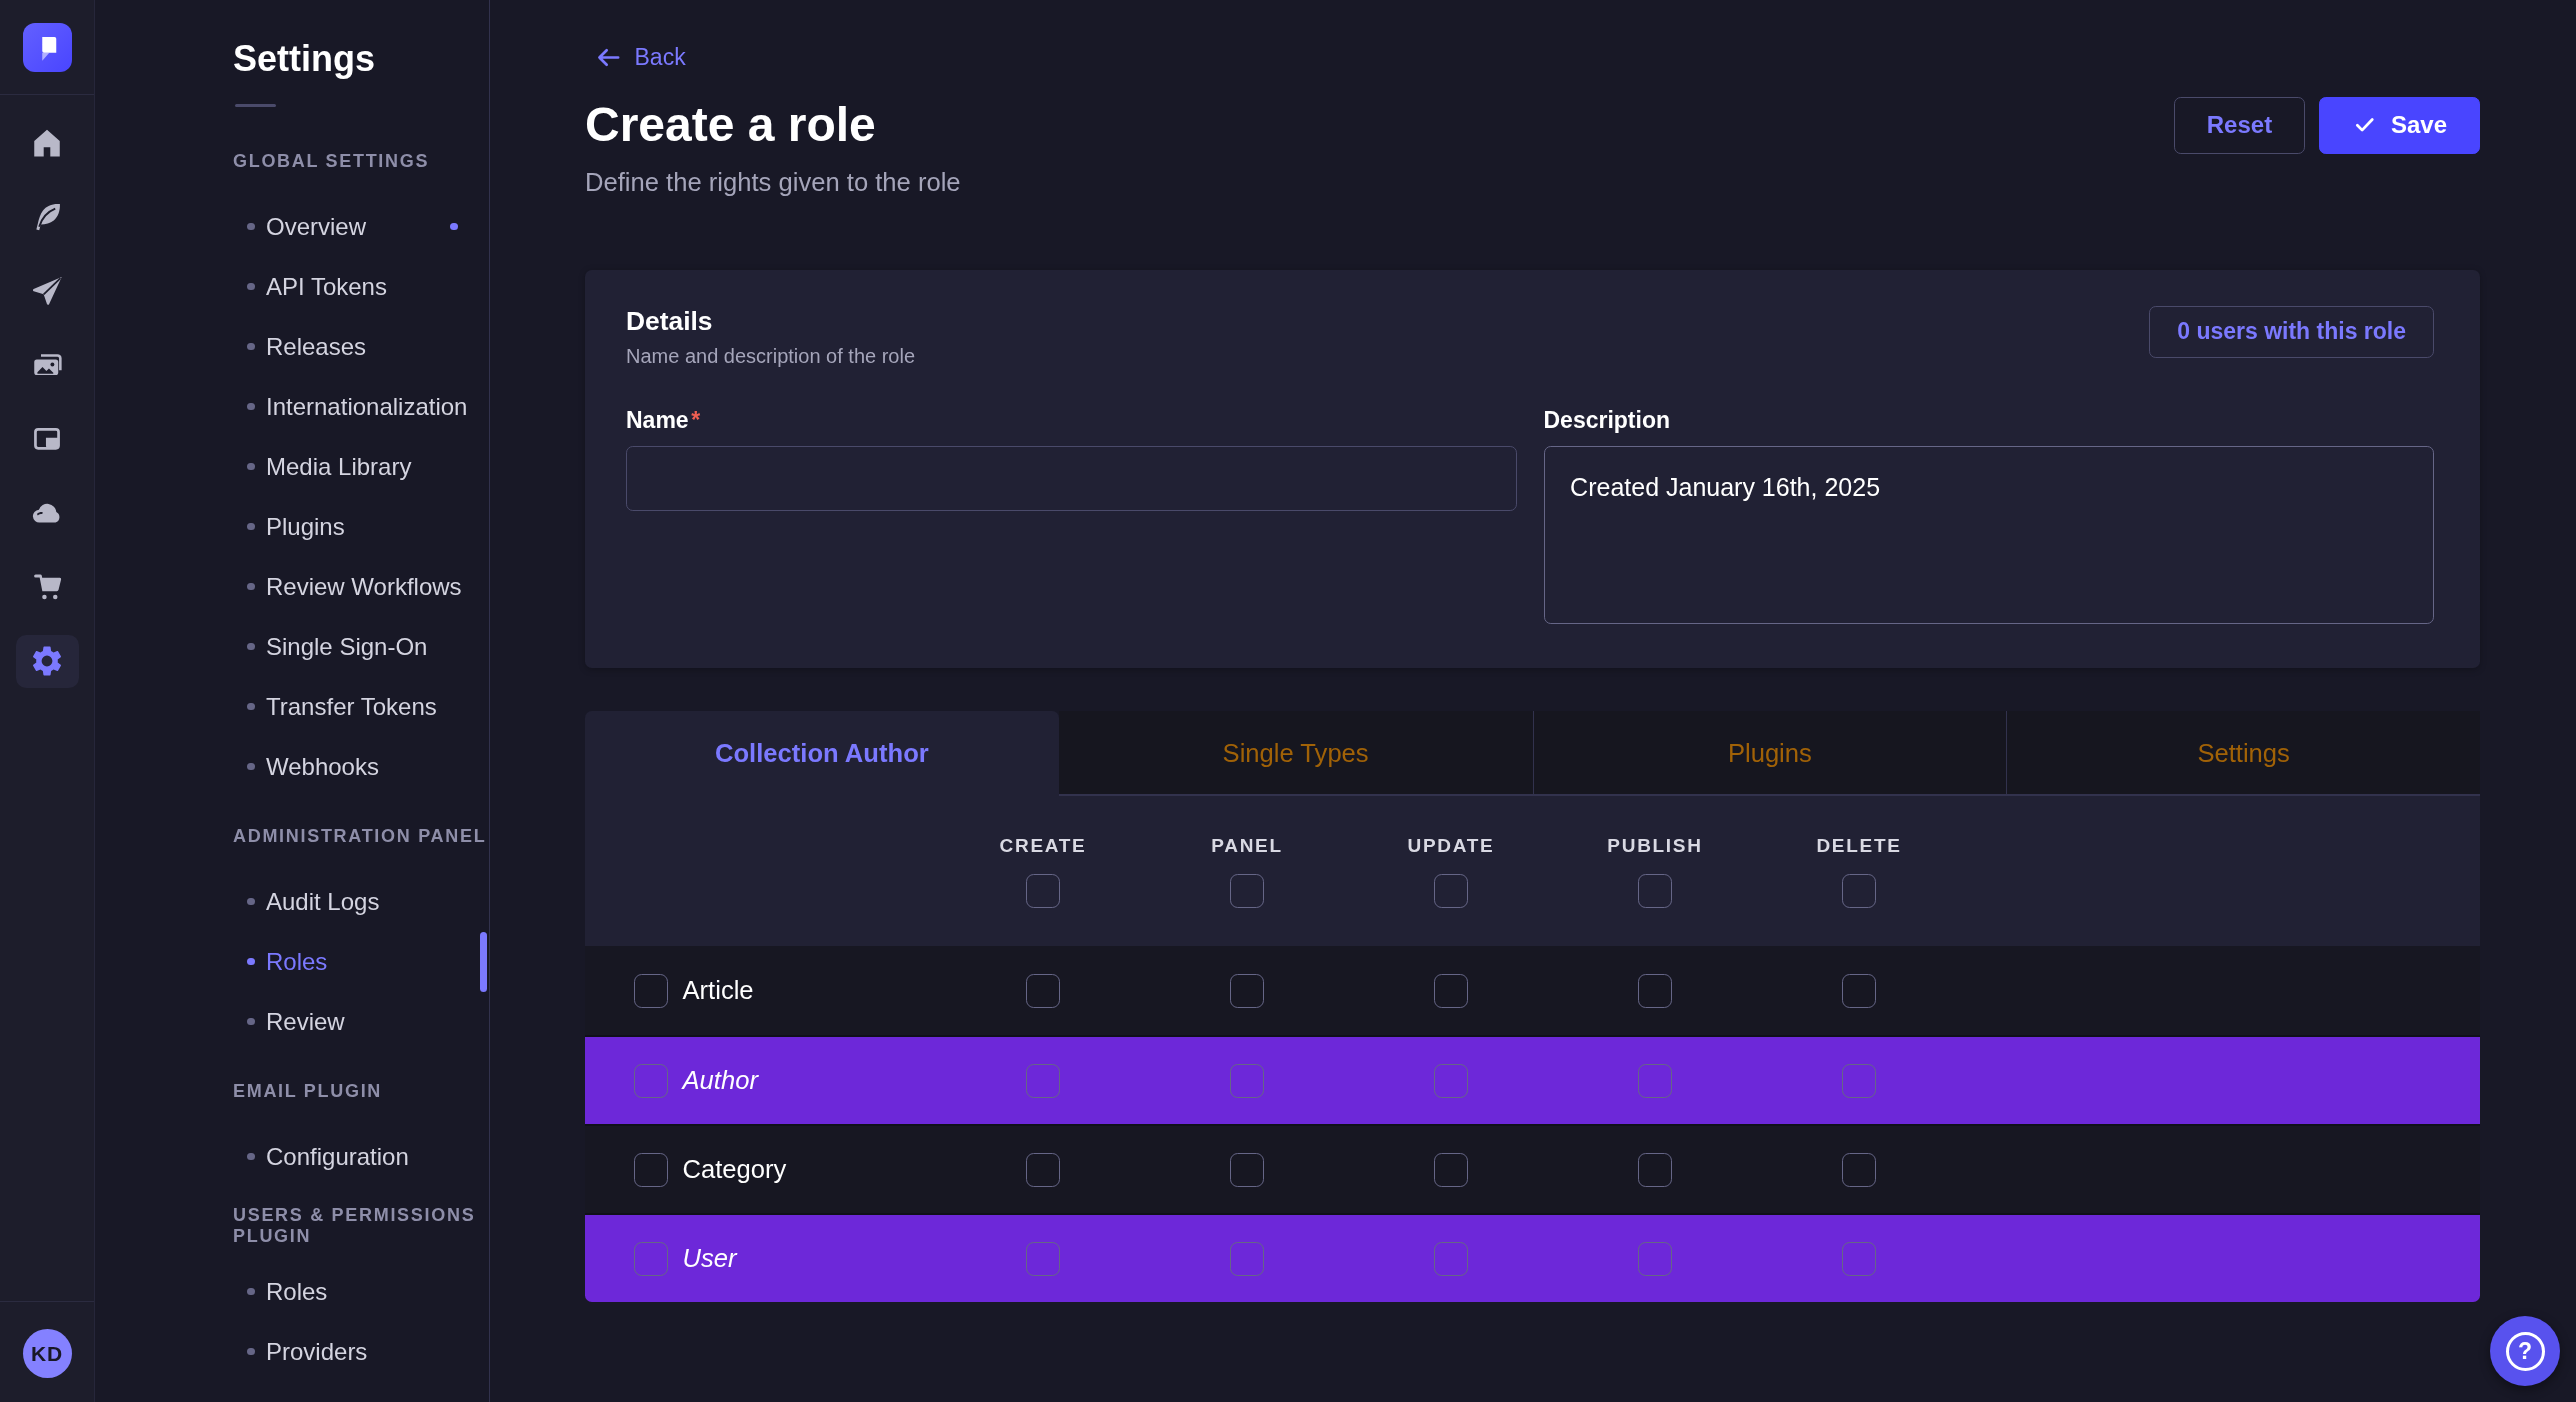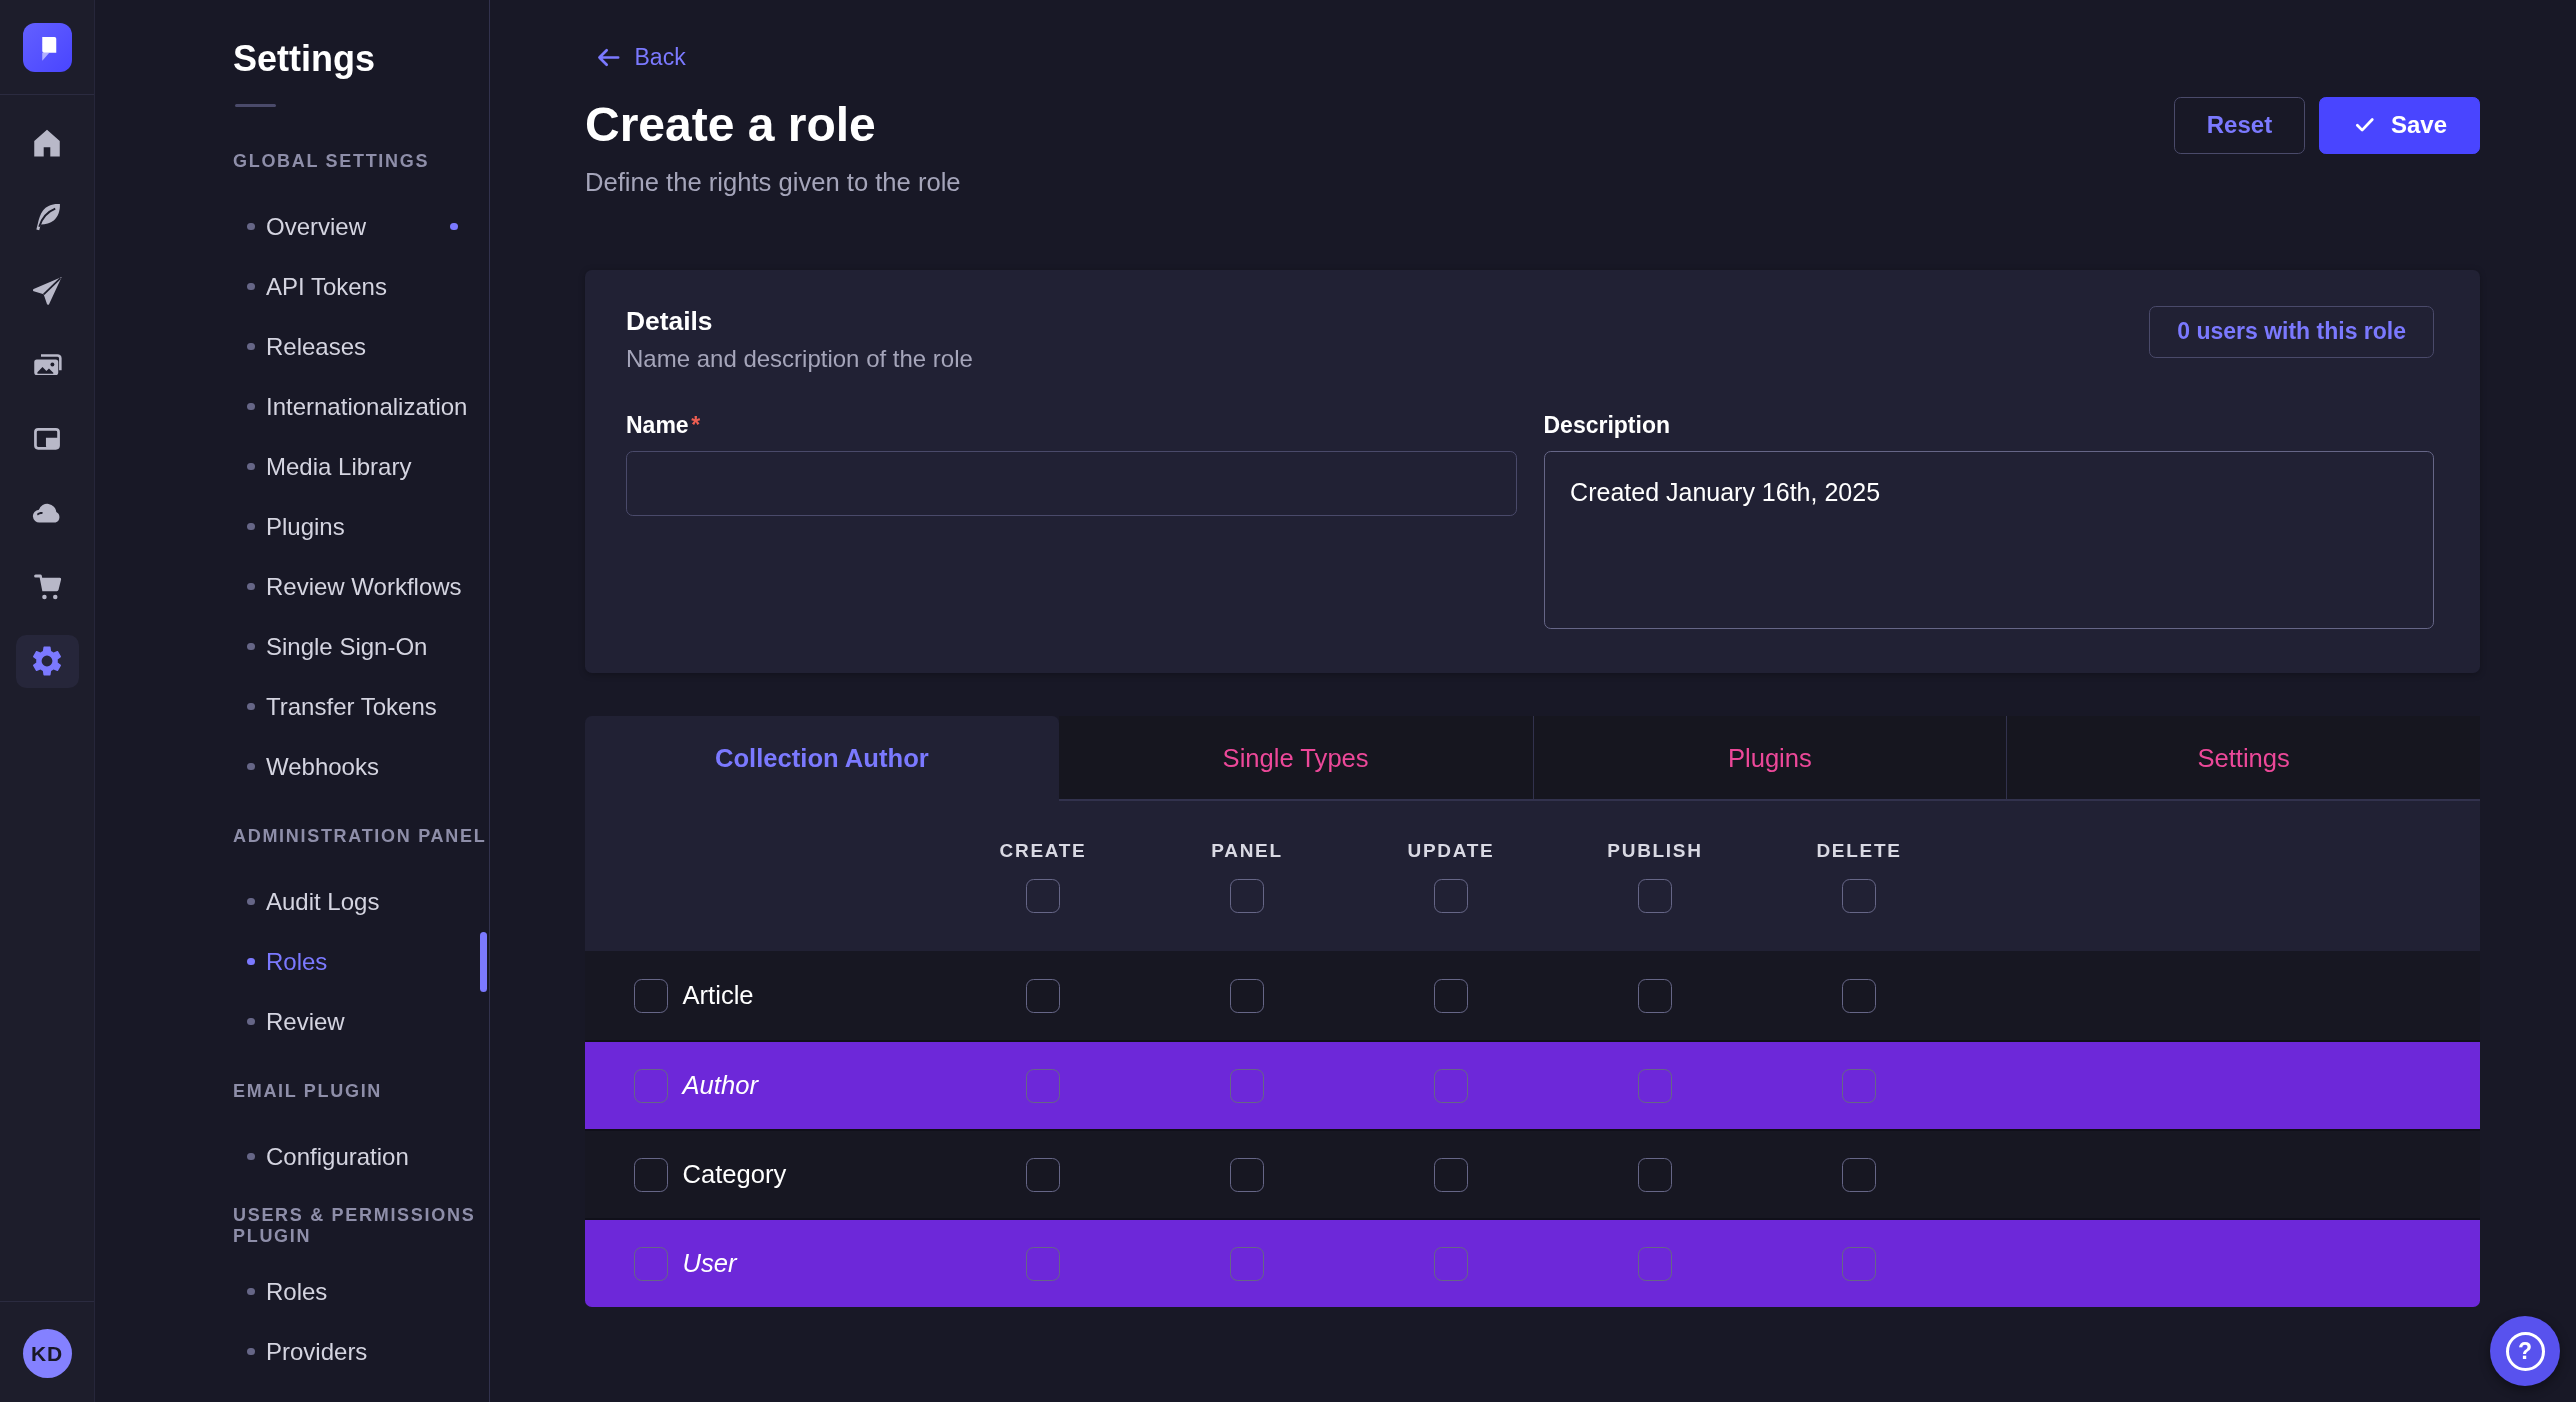--- a/index.html
+++ b/index.html
@@ -57,38 +57,38 @@
          font-size:24px; font-weight:600; cursor:pointer; padding:0 32px; }
   .btn-reset { background:#181826; border:1.7px solid #4a4a6a; color:#7b79ff; }
   .btn-save { background:#4945ff; border:1.7px solid #4945ff; color:#ffffff; gap:13.6px; }
   .page-subtitle { margin-top:13.6px; font-size:25.6px; color:#a5a5ba; }
 
   
   .card { margin-top:73px; background:#212134; border-radius:6.8px; padding:36px 46px 44px 41px;
           box-shadow:0 1.7px 6.8px rgba(0,0,0,.25); }
   .card-head { display:flex; align-items:flex-start; justify-content:space-between; }
   .card-title { font-size:26.4px; font-weight:bold; color:#ffffff; }
-  .card-sub { margin-top:8.5px; font-size:24px; color:#a5a5ba; }
+  .card-sub { margin-top:8.5px; font-size:20px; color:#a5a5ba; }
   .users-btn { height:52px; border:1.7px solid #4a4a6a; border-radius:6.8px; background:transparent;
                color:#7b79ff; font-size:23px; font-weight:600; display:flex; align-items:center;
                padding:0 27px; cursor:pointer; }
   .fields { margin-top:39px; display:grid; grid-template-columns:1fr 1fr; column-gap:27px; }
   .field-label { font-size:23px; font-weight:600; color:#ffffff; }
   .req { color:#ee5e52; margin-left:2.6px; }
   .text-input { margin-top:12px; width:100%; height:65px; background:transparent;
                 border:1.7px solid #4a4a6a; border-radius:6.8px; color:#ffffff; font-size:25px;
                 padding:0 25.6px; outline:none; font-family:inherit; }
   .textarea { margin-top:12px; width:100%; height:178px; border:1.7px solid #666687; border-radius:6.8px;
               color:#ffffff; font-size:25px; padding:22px 25.6px; line-height:36px; cursor:text; }
 
   
   .perm { margin-top:43px; }
   .tabbar { position:relative; display:grid; grid-template-columns:repeat(4,1fr); height:85px; }
   .tabbar::after { content:""; position:absolute; left:25%; right:0; bottom:0; height:1.7px; background:#32324d; }
-  .tab { display:flex; align-items:center; justify-content:center; font-size:25.6px; color:#ec4899;
+  .tab { display:flex; align-items:center; justify-content:center; font-size:25.6px; color:#a16207;
          background:#16161f; cursor:pointer; }
   .tab.active { background:#212134; border-radius:6.8px 6.8px 0 0; color:#7b79ff; font-weight:600; }
   .tab.sep { border-left:1.7px solid #32324d; }
   .perm-body { border-radius:0 0 6.8px 6.8px; overflow:hidden; }
   .perm-grid { display:grid; grid-template-columns:34px 273px 204px 204px 204px 204px 204px 1fr;
                align-items:center; padding-left:49px; }
   .perm-head { background:#212134; height:150px; }
   .head-cell { display:flex; flex-direction:column; align-items:center; justify-content:center; gap:17px; }
   .col-label { font-size:19px; font-weight:bold; letter-spacing:1.7px; color:#d9d9e3; }
   .cb { width:34px; height:34px; border:1.7px solid #666687; border-radius:7.7px; background:transparent; cursor:pointer; }

